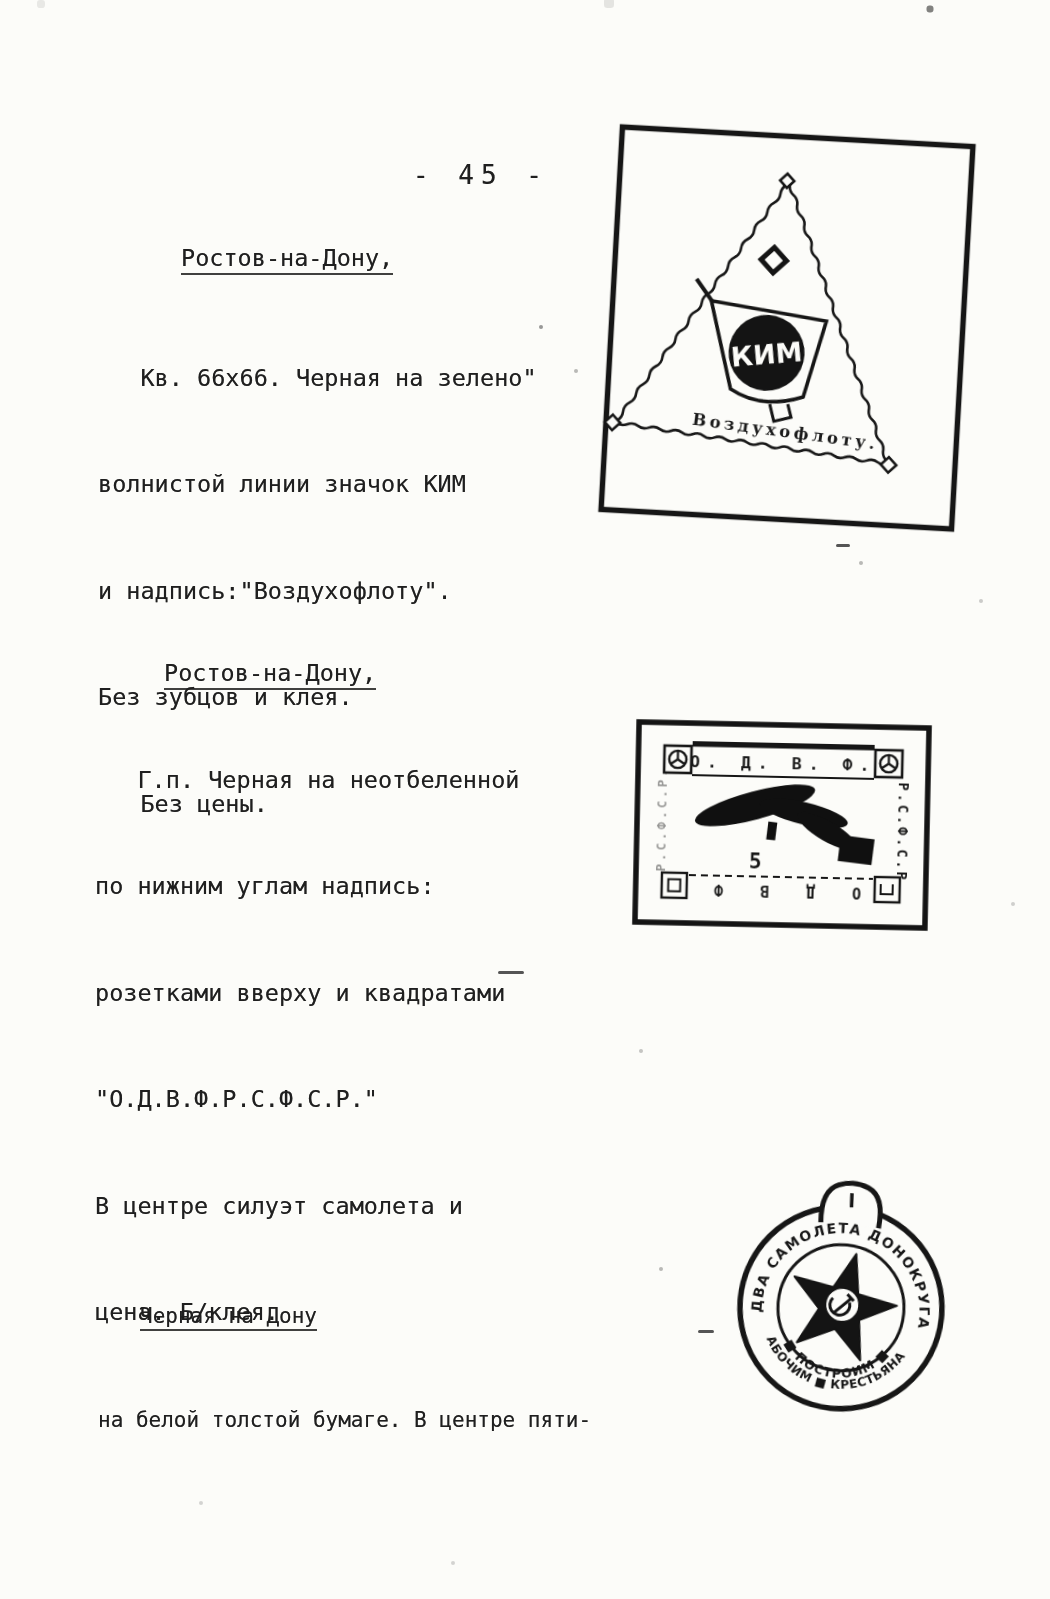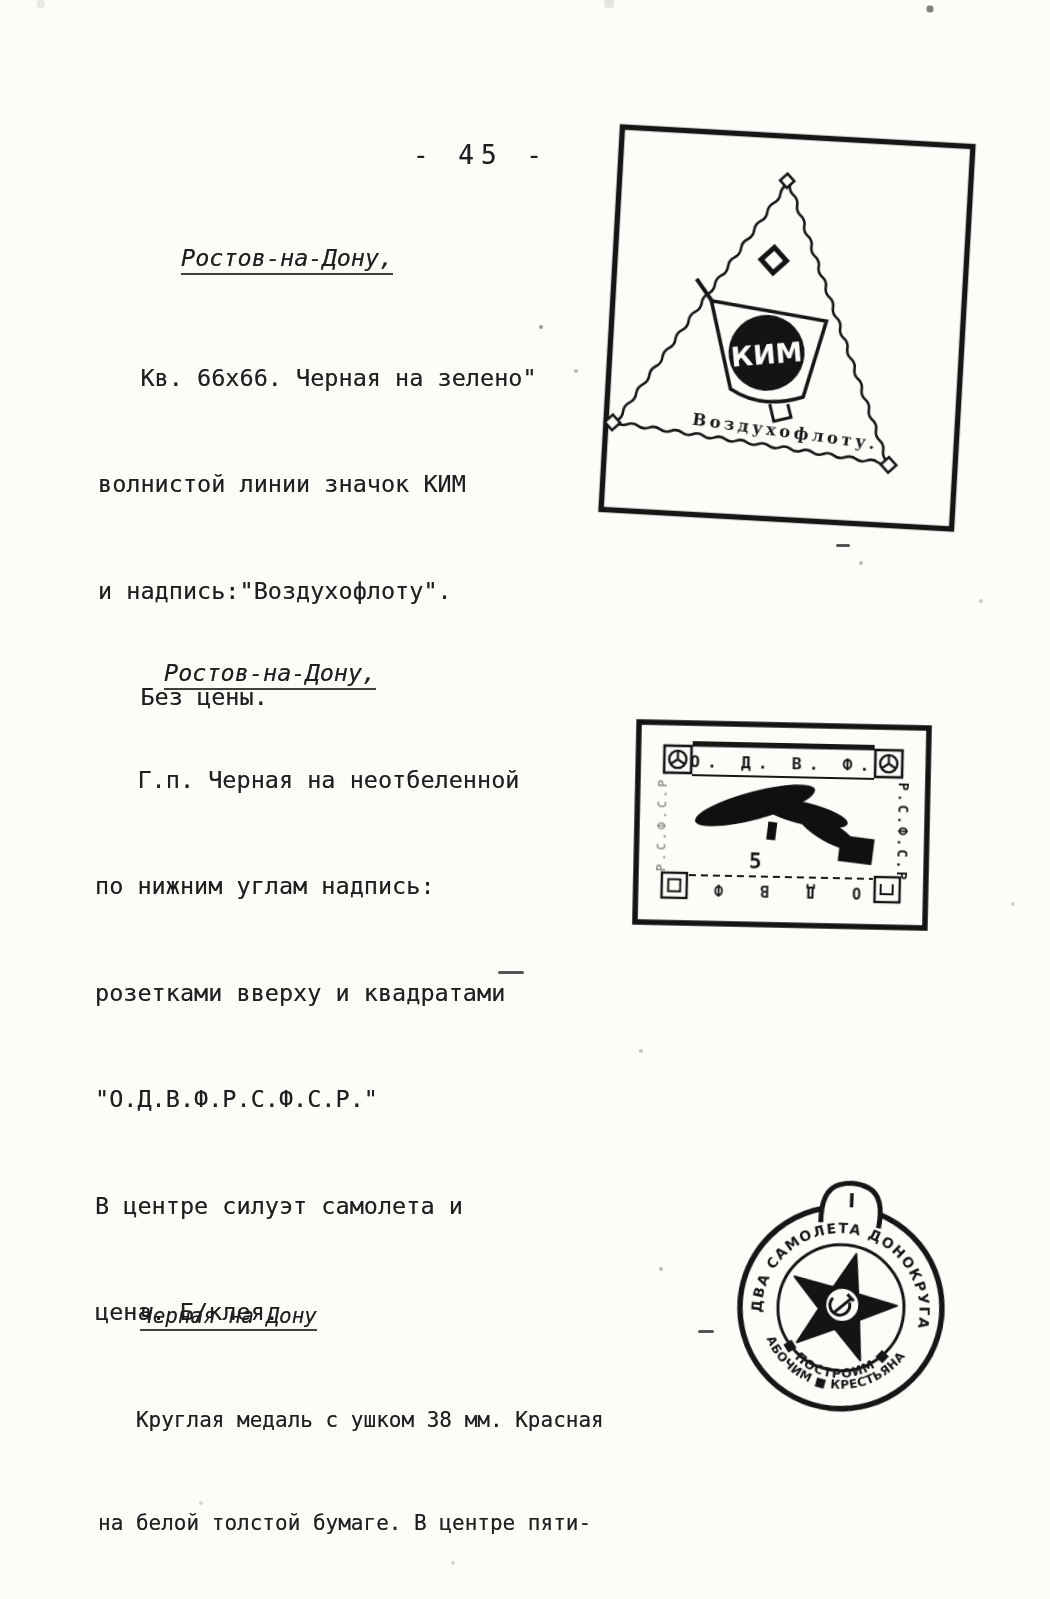--- a/index.html
+++ b/index.html
@@ -11,23 +11,23 @@
   }
   
   .txt{position:absolute; white-space:pre; filter:blur(.32px); text-shadow:0 0 .6px rgba(20,20,20,.55);}
   .sec1{left:98px; top:170px; font-size:23.5px; line-height:35.5px;}
   .sec2{left:95px; top:585px; font-size:23.5px; line-height:35.5px;}
   .sec3{left:98px; top:1230px; font-size:21px; line-height:34.5px;}
   .head{display:block;}
   .sec1 .head{padding-left:83px; margin-bottom:13px;}
   .sec2 .head{padding-left:69px;}
   .sec3 .head{padding-left:42px;}
-  .u{border-bottom:2.4px solid rgba(30,30,30,.85); padding-bottom:1px;font-style:italic;}
+  .u{border-bottom:2.4px solid rgba(30,30,30,.85); padding-bottom:1px;}
   .tl{display:block;}
-  .pageno{position:absolute; left:413px; top:140px; font-size:26px; letter-spacing:7px; filter:blur(.3px);}
+  .pageno{position:absolute; left:413px; top:160px; font-size:26px; letter-spacing:7px; filter:blur(.3px);}
   
   .fig{position:absolute;}
   .stamp1{left:608px; top:133px; width:358px; height:390px; transform:rotate(3.2deg);}
   .stamp2{left:634px; top:722px; width:296px; height:206px; transform:rotate(1.2deg);}
   .medal{left:720px; top:1162px; width:250px; height:262px; transform:rotate(4deg);}
   .fig svg{display:block; width:100%; height:100%; filter:blur(.3px);}
   
   .speck{position:absolute; left:0; top:0; width:2px; height:2px; border-radius:50%; background:transparent;
     box-shadow:
       40px 3px 0 3px rgba(60,60,60,.10), 608px 2px 0 4px rgba(60,60,60,.12),
@@ -47,20 +47,21 @@
 
 <div class="page">
 
   <div class="pageno txt">- 45 -</div>
 
   <div class="txt sec1">
     <span class="head"><span class="u">Ростов-на-Дону,</span></span>
     <span class="tl">   Кв. 66х66. Черная на зелено"</span>
     <span class="tl">волнистой линии значок КИМ</span>
     <span class="tl">и надпись:"Воздухофлоту".</span>
+    <span class="tl">Без зубцов и клея.</span>
     <span class="tl">   Без цены.</span>
   </div>
 
   <div class="fig stamp1">
     <svg viewBox="0 0 358 390" xmlns="http://www.w3.org/2000/svg">
       <rect x="3.5" y="3.5" width="351" height="383" fill="none" stroke="#161616" stroke-width="5.5"></rect>
 
       <path fill="none" stroke="#181818" stroke-width="2.6" d="M171,52 Q165.5,55.1 165.0,61.4 Q164.5,67.8 158.9,70.8 Q153.4,73.9 152.9,80.3 Q152.4,86.6 146.8,89.7 Q141.3,92.8 140.8,99.1 Q140.3,105.4 134.8,108.5 Q129.2,111.6 128.7,118.0 Q128.2,124.3 122.7,127.4 Q117.1,130.5 116.7,136.8 Q116.2,143.1 110.6,146.2 Q105.1,149.3 104.6,155.7 Q104.1,162.0 98.5,165.1 Q93.0,168.2 92.5,174.5 Q92.0,180.8 86.5,183.9 Q80.9,187.0 80.4,193.3 Q79.9,199.7 74.4,202.8 Q68.8,205.9 68.3,212.2 Q67.9,218.5 62.3,221.6 Q56.8,224.7 56.3,231.0 Q55.8,237.4 50.2,240.5 Q44.7,243.6 44.2,249.9 Q43.7,256.2 38.2,259.3 Q32.6,262.4 32.1,268.7 Q31.6,275.1 26.1,278.2 Q20.5,281.2 20.0,287.6 Q19.5,293.9 14.0,297.0"></path>
       <path fill="none" stroke="#181818" stroke-width="2.6" d="M174,52 Q173.3,58.1 178.1,62.0 Q183.0,65.9 182.3,72.0 Q181.6,78.1 186.4,82.0 Q191.3,85.9 190.6,92.0 Q189.9,98.1 194.7,102.0 Q199.6,105.9 198.9,112.0 Q198.2,118.1 203.0,122.0 Q207.9,125.9 207.2,132.0 Q206.5,138.1 211.3,142.0 Q216.2,145.9 215.5,152.0 Q214.8,158.1 219.6,162.0 Q224.5,165.9 223.8,172.0 Q223.1,178.1 227.9,182.0 Q232.8,185.9 232.1,192.0 Q231.4,198.1 236.2,202.0 Q241.1,205.9 240.4,212.0 Q239.7,218.1 244.5,222.0 Q249.4,225.9 248.7,232.0 Q248.0,238.1 252.8,242.0 Q257.7,245.9 257.0,252.0 Q256.3,258.1 261.1,262.0 Q266.0,265.9 265.3,272.0 Q264.6,278.1 269.4,282.0 Q274.3,285.9 273.6,292.0 Q272.9,298.1 277.7,302.0 Q282.5,305.9 281.9,312.0 Q281.2,318.1 286.0,322.0"></path>
       <path fill="none" stroke="#181818" stroke-width="2.6" d="M14,299 Q19.2,302.5 25.0,300.0 Q30.7,297.6 35.9,301.1 Q41.1,304.6 46.9,302.1 Q52.6,299.7 57.8,303.2 Q63.0,306.7 68.8,304.2 Q74.6,301.7 79.8,305.2 Q85.0,308.7 90.7,306.3 Q96.5,303.8 101.7,307.3 Q106.9,310.8 112.6,308.4 Q118.4,305.9 123.6,309.4 Q128.8,312.9 134.6,310.4 Q140.3,308.0 145.5,311.5 Q150.7,315.0 156.5,312.5 Q162.2,310.1 167.4,313.6 Q172.6,317.1 178.4,314.6 Q184.2,312.1 189.4,315.6 Q194.6,319.1 200.3,316.7 Q206.1,314.2 211.3,317.7 Q216.5,321.2 222.2,318.8 Q228.0,316.3 233.2,319.8 Q238.4,323.3 244.2,320.8 Q249.9,318.4 255.1,321.9 Q260.3,325.4 266.1,322.9 Q271.8,320.5 277.0,324.0 Q282.2,327.5 288.0,325.0"></path>
@@ -143,21 +144,20 @@
       <g>
         <rect x="242" y="153" width="25" height="25" fill="none" stroke="#161616" stroke-width="2.4"></rect>
         <path d="M248,160 v10 h12 v-10" fill="none" stroke="#161616" stroke-width="2"></path>
       </g>
       <text x="148" y="176" text-anchor="middle" font-family="DejaVu Sans Mono, monospace" font-weight="bold" font-size="15" letter-spacing="14" fill="#1a1a1a" transform="rotate(180 148 170)">О Д В Ф</text>
     </svg>
   </div>
 
   <div class="txt sec3">
     <span class="head"><span class="u">Черная на Дону</span></span>
-    <span class="tl">   Круглая медаль с ушком 38 мм. Красная</span>
     <span class="tl">на белой толстой бумаге. В центре пяти-</span>
     
     
     
     
   </div>
 
   <div class="fig medal">
     <svg viewBox="0 0 250 262" xmlns="http://www.w3.org/2000/svg">
       <defs>

